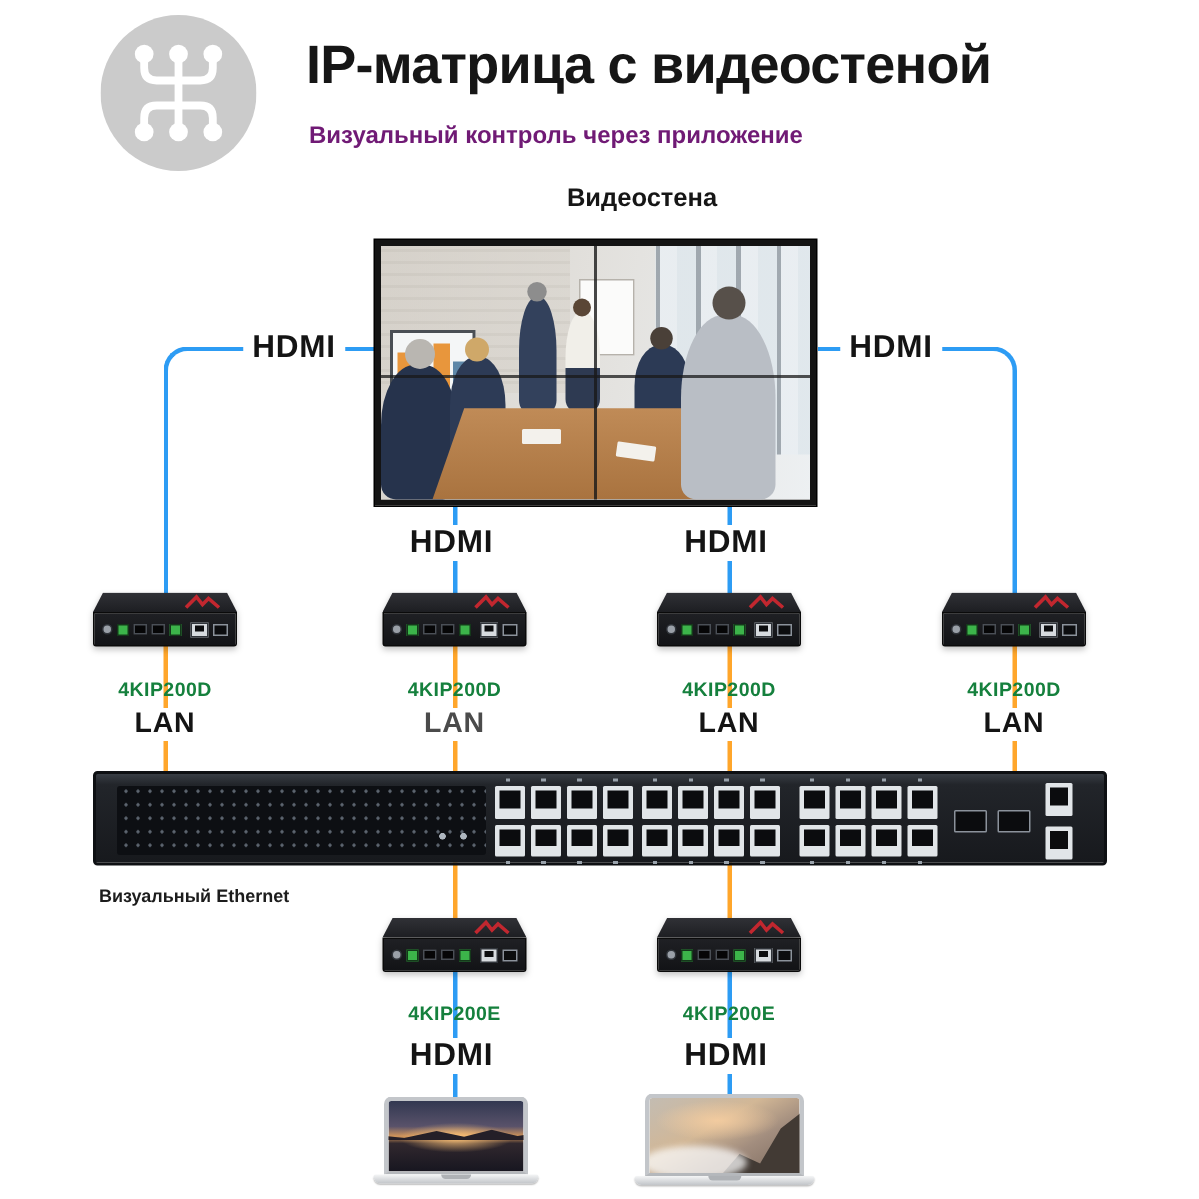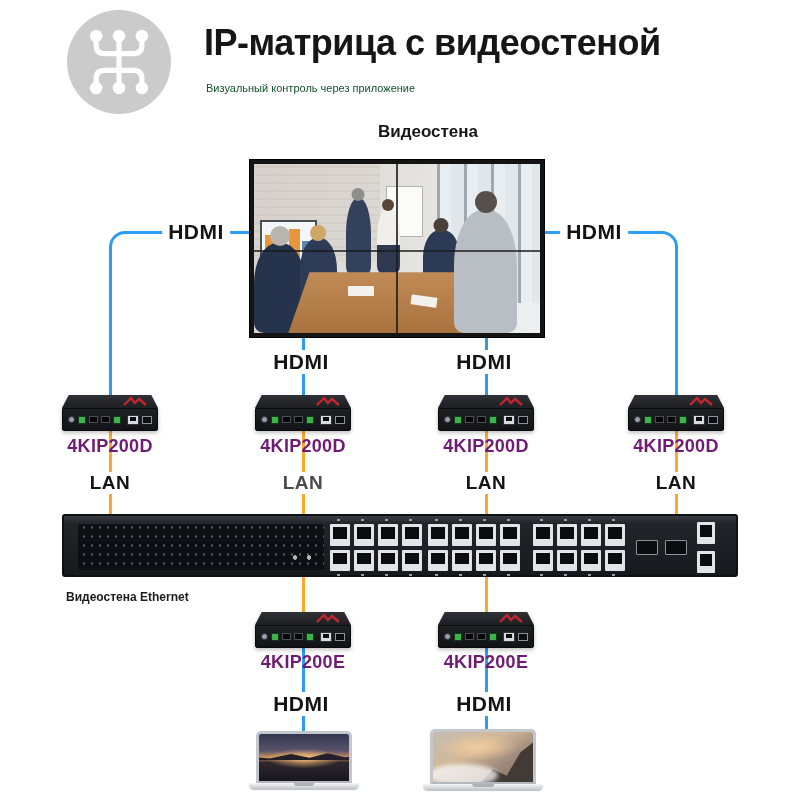--- a/index.html
+++ b/index.html
@@ -9,37 +9,37 @@
     --logo-circle-gray:#CBCBCB;
   }
   *{margin:0;padding:0;box-sizing:border-box;}
   html,body{background:#fff;}
   body{font-family:"Liberation Sans","DejaVu Sans",sans-serif;}
   .canvas{position:relative;width:799px;height:799px;background:#fff;overflow:hidden;border-radius:20px;}
 
   
   .logo{position:absolute;left:67px;top:10px;width:104px;height:104px;}
   .page-title{position:absolute;left:204px;top:22px;font-size:36px;font-weight:800;color:#161616;letter-spacing:-.5px;}
-  .page-subtitle{position:absolute;left:206px;top:82px;font-size:11px;font-weight:400;color:#14532d;}
+  .page-subtitle{position:absolute;left:206px;top:82px;font-size:16px;font-weight:700;color:#701a75;}
 
   
   .ln{position:absolute;z-index:1;}
   .l-left{left:109px;top:231px;width:141px;height:166px;border-top:3px solid var(--hdmi-line-blue);border-left:3px solid var(--hdmi-line-blue);border-top-left-radius:16px;}
   .l-right{left:545px;top:231px;width:133px;height:166px;border-top:3px solid var(--hdmi-line-blue);border-right:3px solid var(--hdmi-line-blue);border-top-right-radius:16px;}
   .v{width:3px;}
   .blue{background:var(--hdmi-line-blue);}
   .orange{background:var(--lan-line-orange);}
 
   
   .tag{position:absolute;z-index:3;background:#fff;padding:0 6px;font-weight:800;color:#141414;transform:translateX(-50%);white-space:nowrap;}
   .tag-hdmi{font-size:21px;letter-spacing:.5px;text-align:right;}
   .tag-lan{font-size:19px;letter-spacing:.5px;}
   .tag-lan.thin{font-weight:600;color:#4b4b4b;}
   .wall-title{position:absolute;left:397px;top:122px;transform:translateX(-50%);font-size:17px;font-weight:800;color:#161616;z-index:3;margin-left:31px;}
-  .dev-label{position:absolute;z-index:3;transform:translateX(-50%);font-size:18px;font-weight:800;color:#701a75;letter-spacing:.3px;white-space:nowrap;}
+  .dev-label{position:absolute;z-index:3;transform:translateX(-50%);font-size:13px;font-weight:800;color:#15803d;letter-spacing:.3px;white-space:nowrap;margin-top:16px;}
   .sw-label{position:absolute;left:66px;top:590px;font-size:12px;font-weight:800;color:#1c1c1c;z-index:3;}
 
   
   .videowall{position:absolute;left:250px;top:160px;width:294px;height:177px;border:4px solid #141414;background:#d9d6d1;z-index:2;box-shadow:0 0 0 1px #000;}
   .vw{position:absolute;}
   .vw-bg{inset:0;background:linear-gradient(100deg,#d6d2cc 0%,#e2e0dc 45%,#edf0f2 100%);}
   .vw-brick{left:0;top:0;width:44%;height:58%;background:repeating-linear-gradient(0deg,#d6d1c9 0 6px,#c9c4bb 6px 8px);opacity:.55;}
   .vw-windows{right:0;top:0;width:36%;height:82%;background:repeating-linear-gradient(90deg,#98a1a9 0 3px,#e9eef2 3px 14px,#dfe7ec 14px 27px);opacity:.9;}
   .vw-board{left:46%;top:13%;width:13%;height:30%;background:#fbfbfa;border:1px solid #b6b2ab;}
   .vw-tv{left:2%;top:33%;width:20%;height:27%;background:#f4f6f7;border:2px solid #4a4f55;display:flex;align-items:flex-end;gap:2px;padding:2px 3px;}
@@ -288,21 +288,21 @@
         <i class="rj"></i>
         <i class="rj"></i>
     </div>
     <div class="sfp" style="left:572px;"></div>
     <div class="sfp" style="left:601px;"></div>
     <div class="sw-uplink" style="left:633px;">
         <i class="rj"></i>
         <i class="rj"></i>
       </div>
   </div>
-  <div class="sw-label">Видеостена Ethernet</div>
+  <div class="sw-label">Визуальный Ethernet</div>
 
   <div class="device" style="left:255px;top:612px;">
     <div class="dev-top">
         <svg width="26" height="11" viewBox="0 0 26 11">
           <path d="M2 9 L9 2 L13 7 L17 3 L24 9" stroke="#C2272F" stroke-width="2.4" fill="none"></path>
         </svg>
       </div>
     <div class="dev-front">
         <i class="p-circ"></i>
         <i class="p-green"></i>

